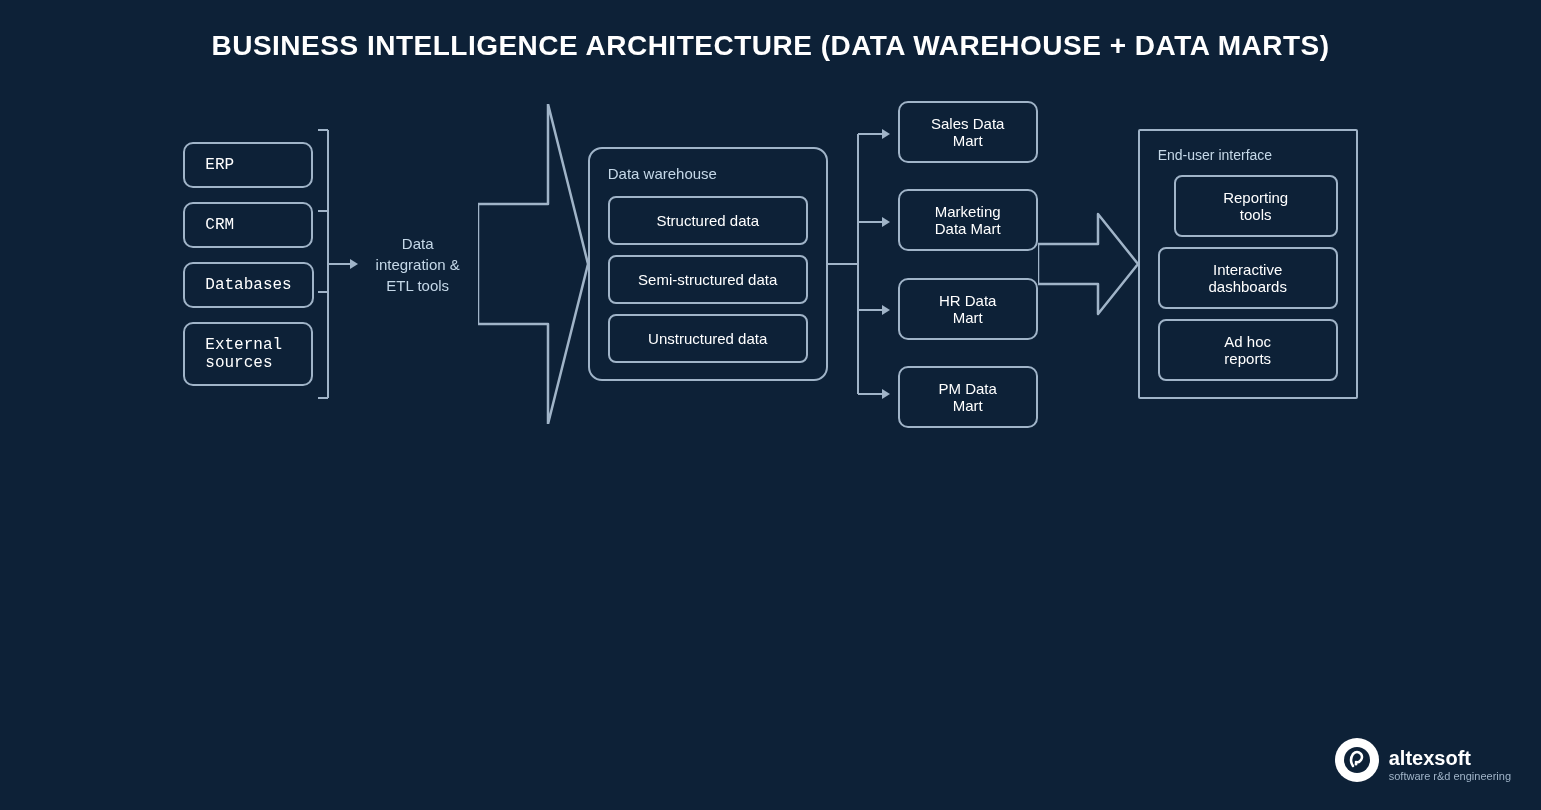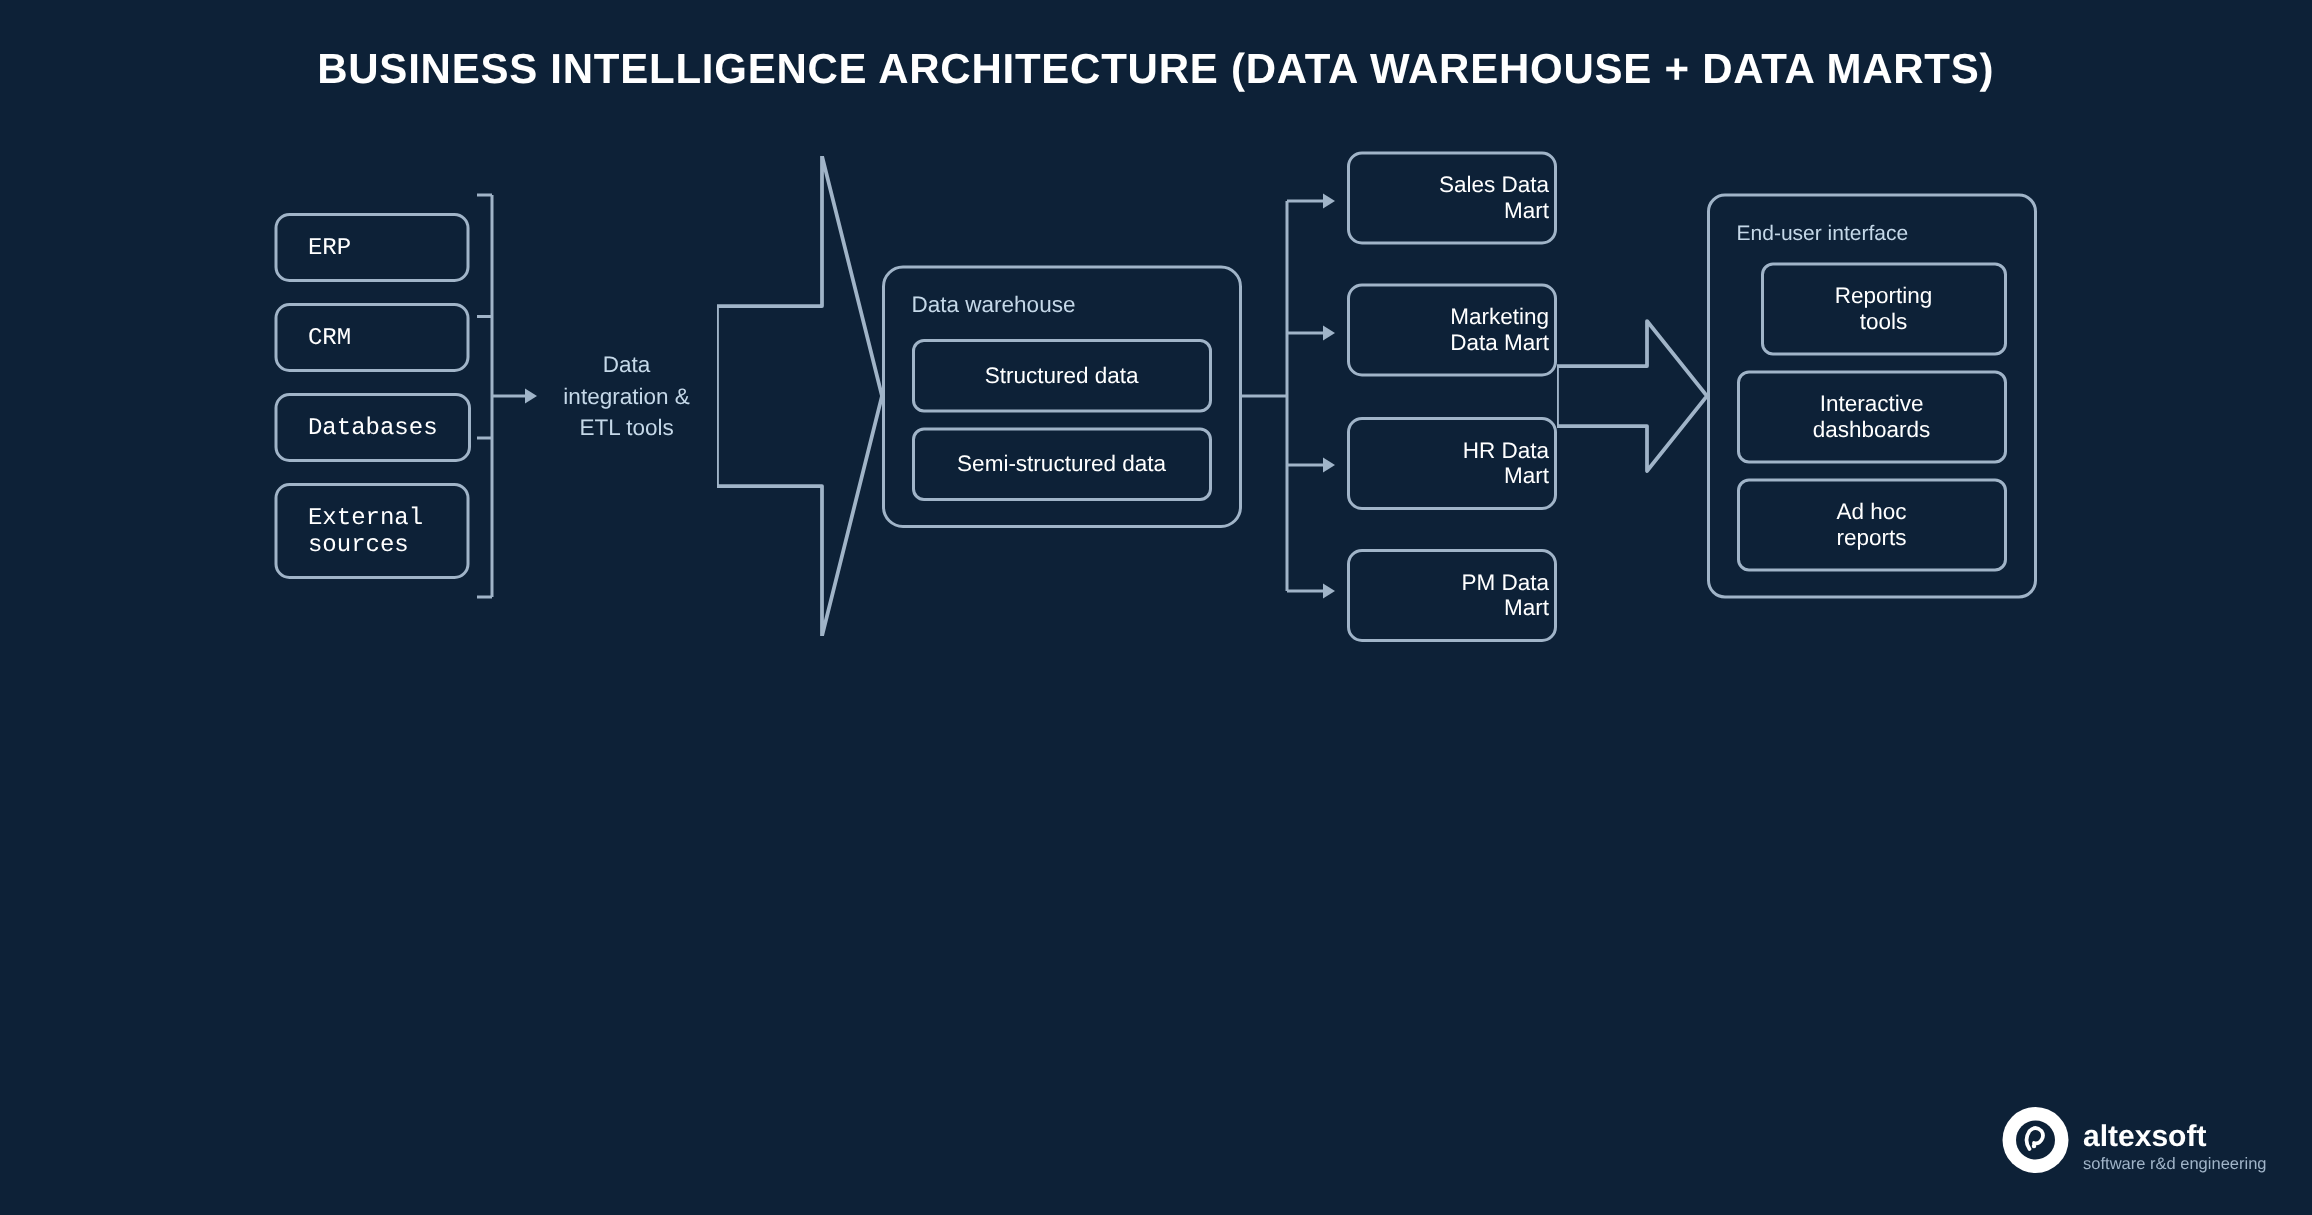--- a/index.html
+++ b/index.html
@@ -130,29 +130,29 @@
       align-items: flex-start;
     }
 
     .mart-box {
       border: 2px solid #a0b4c8;
       border-radius: 10px;
       padding: 12px 3px;
       font-size: 15px;
       font-weight: 500;
       min-width: 140px;
-      text-align: right;
+      text-align: center;
       background: transparent;
       color: #ffffff;
     }
 
     
     .enduser-box {
       border: 2px solid #a0b4c8;
-      border-radius: 12px;
+      border-radius: 2px;
       padding: 16px 18px;
       width: 220px;
       flex-shrink: 0;
       align-self: center;
     }
 
     .enduser-label {
       font-size: 14px;
       color: #c5d8e8;
       margin-bottom: 12px;
@@ -249,20 +249,21 @@
 ETL tools</div>
 
   <svg class="big-arrow" viewBox="0 0 110 320">
     <polygon points="0,100 70,100 70,0 110,160 70,320 70,220 0,220" fill="none" stroke="#a0b4c8" stroke-width="2.5" stroke-linejoin="round"></polygon>
   </svg>
 
   <div class="warehouse-box">
     <div class="warehouse-label">Data warehouse</div>
     <div class="data-type-box">Structured data</div>
     <div class="data-type-box">Semi-structured data</div>
+    <div class="data-type-box">Unstructured data</div>
   </div>
 
   <svg style="width:70px;height:340px;flex-shrink:0;" viewBox="0 0 70 340">
 
     <line x1="0" y1="170" x2="30" y2="170" stroke="#a0b4c8" stroke-width="2"></line>
 
     <line x1="30" y1="40" x2="30" y2="300" stroke="#a0b4c8" stroke-width="2"></line>
 
     <line x1="30" y1="40" x2="58" y2="40" stroke="#a0b4c8" stroke-width="2"></line>
     <polygon points="54,35 62,40 54,45" fill="#a0b4c8"></polygon>

